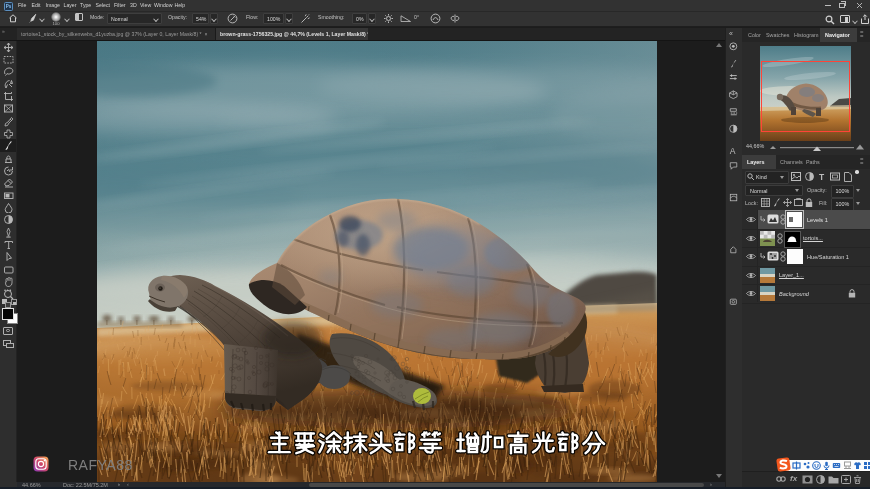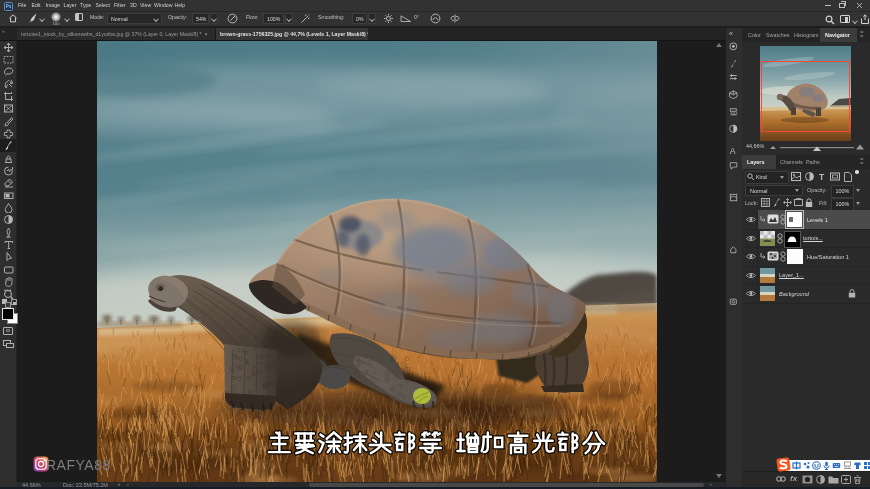--- a/index.html
+++ b/index.html
@@ -573,21 +573,21 @@
 <stop offset="0" stop-color="#8a3ab9"></stop>
         <stop offset="0.5" stop-color="#cd486b"></stop>
         <stop offset="1" stop-color="#fbad50"></stop>
       </linearGradient>
     </defs>
 <rect x="0.5" y="0.5" width="15" height="15" rx="4" fill="url(#ig)"></rect>
 <rect x="2.8" y="2.8" width="10.4" height="10.4" rx="3" fill="none" stroke="#fff" stroke-width="1.1"></rect>
 <circle cx="8" cy="8" r="2.6" fill="none" stroke="#fff" stroke-width="1.1"></circle>
 <circle cx="11.6" cy="4.4" r="0.9" fill="#fff"></circle>
   </svg>
-<div class="abs" style="left:46px;top:456.5px;color:#7e7e7e;font-size:14px;letter-spacing:0.5px">RAFYA88</div>
+<div class="abs" style="left:68px;top:456.5px;color:#7e7e7e;font-size:14px;letter-spacing:0.5px">RAFYA88</div>
 <div class="abs" style="left:0;top:0;width:870px;height:10.5px;background:#323232"></div>
 <div class="abs" style="left:4px;top:1.5px;width:7px;height:7px;background:#20354d;border:0.8px solid #5b8fc0;border-radius:1.5px;color:#8fc3ef;font-size:4.5px;font-weight:bold;text-align:center;line-height:7px">Ps</div>
 <div class="t" style="left:18px;top:1.5px;color:#d2d2d2">File</div>
 <div class="t" style="left:31.5px;top:1.5px;color:#d2d2d2">Edit</div>
 <div class="t" style="left:45.5px;top:1.5px;color:#d2d2d2">Image</div>
 <div class="t" style="left:63.5px;top:1.5px;color:#d2d2d2">Layer</div>
 <div class="t" style="left:80px;top:1.5px;color:#d2d2d2">Type</div>
 <div class="t" style="left:95.5px;top:1.5px;color:#d2d2d2">Select</div>
 <div class="t" style="left:114px;top:1.5px;color:#d2d2d2">Filter</div>
 <div class="t" style="left:130px;top:1.5px;color:#d2d2d2">3D</div>

